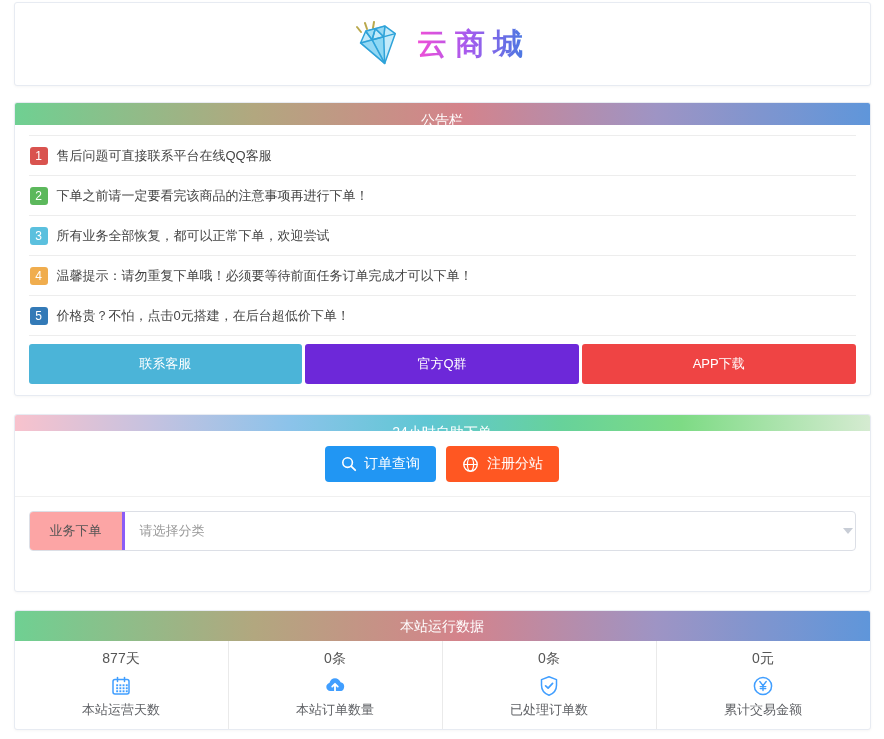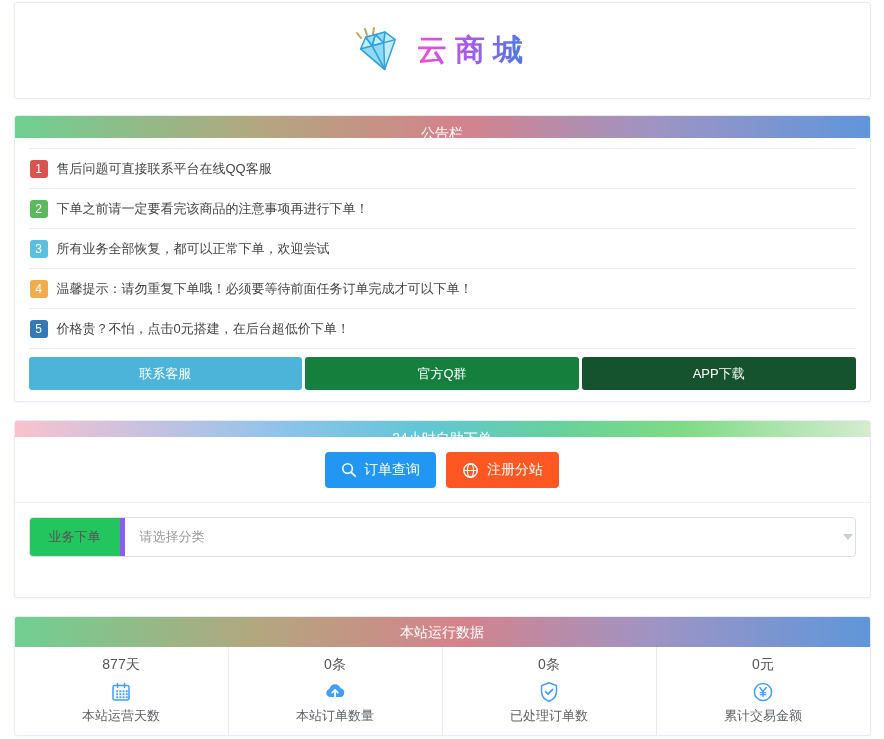--- a/index.html
+++ b/index.html
@@ -14,21 +14,21 @@
   .card {
     background: #fff;
     border: 1px solid #e7ebf2;
     border-radius: 3px;
     box-shadow: 0 1px 3px rgba(0,0,0,0.04);
     margin-bottom: 18px;
     overflow: hidden;
   }
 
   
-  .logo-card { height: 97px; display: flex; align-items: center; justify-content: center; margin-bottom: 16px; }
+  .logo-card { height: 84px; display: flex; align-items: center; justify-content: center; margin-bottom: 16px; }
   .logo { display: flex; align-items: center; gap: 10px; cursor: pointer; }
   .logo-text {
     font-size: 30px; font-weight: bold; letter-spacing: 8px;
     background: linear-gradient(90deg, #f04fd6 0%, #a55bee 45%, #3f7de0 100%);
     -webkit-background-clip: text; background-clip: text;
     color: #7a5fe0; -webkit-text-fill-color: transparent;
   }
 
   
   .card-header { height: 22px; line-height: 35px; text-align: center; color: #fff; font-size: 14px; }
@@ -36,31 +36,31 @@
   .grad-b { background: linear-gradient(90deg,#f8c2cd 0%,#c5c2e0 16%,#8cc3ea 32%,#60c7d4 48%,#67d29a 64%,#7edb85 78%,#d5ebd1 100%); height:16px; line-height:34px; }
 
   
   .notice-list { margin: 10px 14px 0; border-top: 1px solid #ededed; }
   .notice-item { display: flex; align-items: center; height: 40px; border-bottom: 1px solid #ededed; font-size: 13px; color: #444; }
   .badge {
     width: 18px; height: 18px; border-radius: 3px; color: #fff; font-size: 12px;
     display: flex; align-items: center; justify-content: center; margin: 0 9px 0 1px; flex: none;
   }
   .notice-buttons { display: flex; gap: 3px; margin: 8px 14px 11px; }
-  .nb-btn { flex: 1; height: 33px; border: none; border-radius: 3px; color: #fff; font-size: 13px; cursor: pointer; font-family: inherit; }
+  .nb-btn { flex: 1; height: 40px; border: none; border-radius: 3px; color: #fff; font-size: 13px; cursor: pointer; font-family: inherit; }
 
   
   .order-actions { display: flex; justify-content: center; gap: 10px; padding: 15px 0 14px; border-bottom: 1px solid #f0f0f0; }
   .action-btn {
     display: flex; align-items: center; gap: 7px; height: 36px; padding: 0 16px;
     border: none; border-radius: 4px; color: #fff; font-size: 14px; cursor: pointer; font-family: inherit;
   }
   .order-form { padding: 14px 14px 40px; }
   .input-group { display: flex; height: 40px; border: 1px solid #dcdfe6; border-radius: 4px; overflow: hidden; background: #fff; }
-  .ig-label { width: 95px; background: #22c55e; border-right: 5px solid #8b5cf6; display: flex; align-items: center; justify-content: center; font-size: 13px; color: #555; flex: none; }
+  .ig-label { width: 95px; background: #fca5a5; border-right: 3px solid #8b5cf6; display: flex; align-items: center; justify-content: center; font-size: 13px; color: #555; flex: none; }
   .ig-select { flex: 1; display: flex; align-items: center; justify-content: space-between; padding: 0 2px 0 15px; font-size: 13px; color: #999; cursor: pointer; }
   .caret { width: 0; height: 0; border-left: 5px solid transparent; border-right: 5px solid transparent; border-top: 6px solid #c8cdd6; }
 
   
   .stats-card { margin-bottom: 8px; }
   .stats-card .card-header { height: 30px; line-height: 30px; }
   .stats-row { display: flex; }
   .stat-col { flex: 1; text-align: center; padding: 9px 0 10px; border-left: 1px solid #eaeaea; }
   .stat-col:first-child { border-left: none; }
   .stat-value { font-size: 14px; color: #555; }
@@ -116,22 +116,22 @@
         <span class="badge" style="background-color: rgb(240, 173, 78);">4</span>
         <span>温馨提示：请勿重复下单哦！必须要等待前面任务订单完成才可以下单！</span>
       </div>
       <div class="notice-item">
         <span class="badge" style="background-color: rgb(51, 122, 183);">5</span>
         <span>价格贵？不怕，点击0元搭建，在后台超低价下单！</span>
       </div>
     </div>
     <div class="notice-buttons">
       <button class="nb-btn" style="background-color: rgb(75, 180, 216);">联系客服</button>
-      <button class="nb-btn" style="background-color: #15803d;">官方Q群</button>
-      <button class="nb-btn" style="background-color: #14532d; text-align: center;">APP下载</button>
+      <button class="nb-btn" style="background-color: #6d28d9;">官方Q群</button>
+      <button class="nb-btn" style="background-color: #ef4444; text-align: center;">APP下载</button>
     </div>
   </div>
 
   <div class="card">
     <div class="card-header grad-b">24小时自助下单</div>
     <div class="order-actions">
       <button class="action-btn" style="background-color: rgb(33, 150, 243);">
         <svg width="16" height="16" viewBox="0 0 16 16">
           <circle cx="6.6" cy="6.6" r="4.8" fill="none" stroke="#fff" stroke-width="1.6"></circle>
           <line x1="10.3" y1="10.3" x2="14.2" y2="14.2" stroke="#fff" stroke-width="1.8" stroke-linecap="round"></line>

